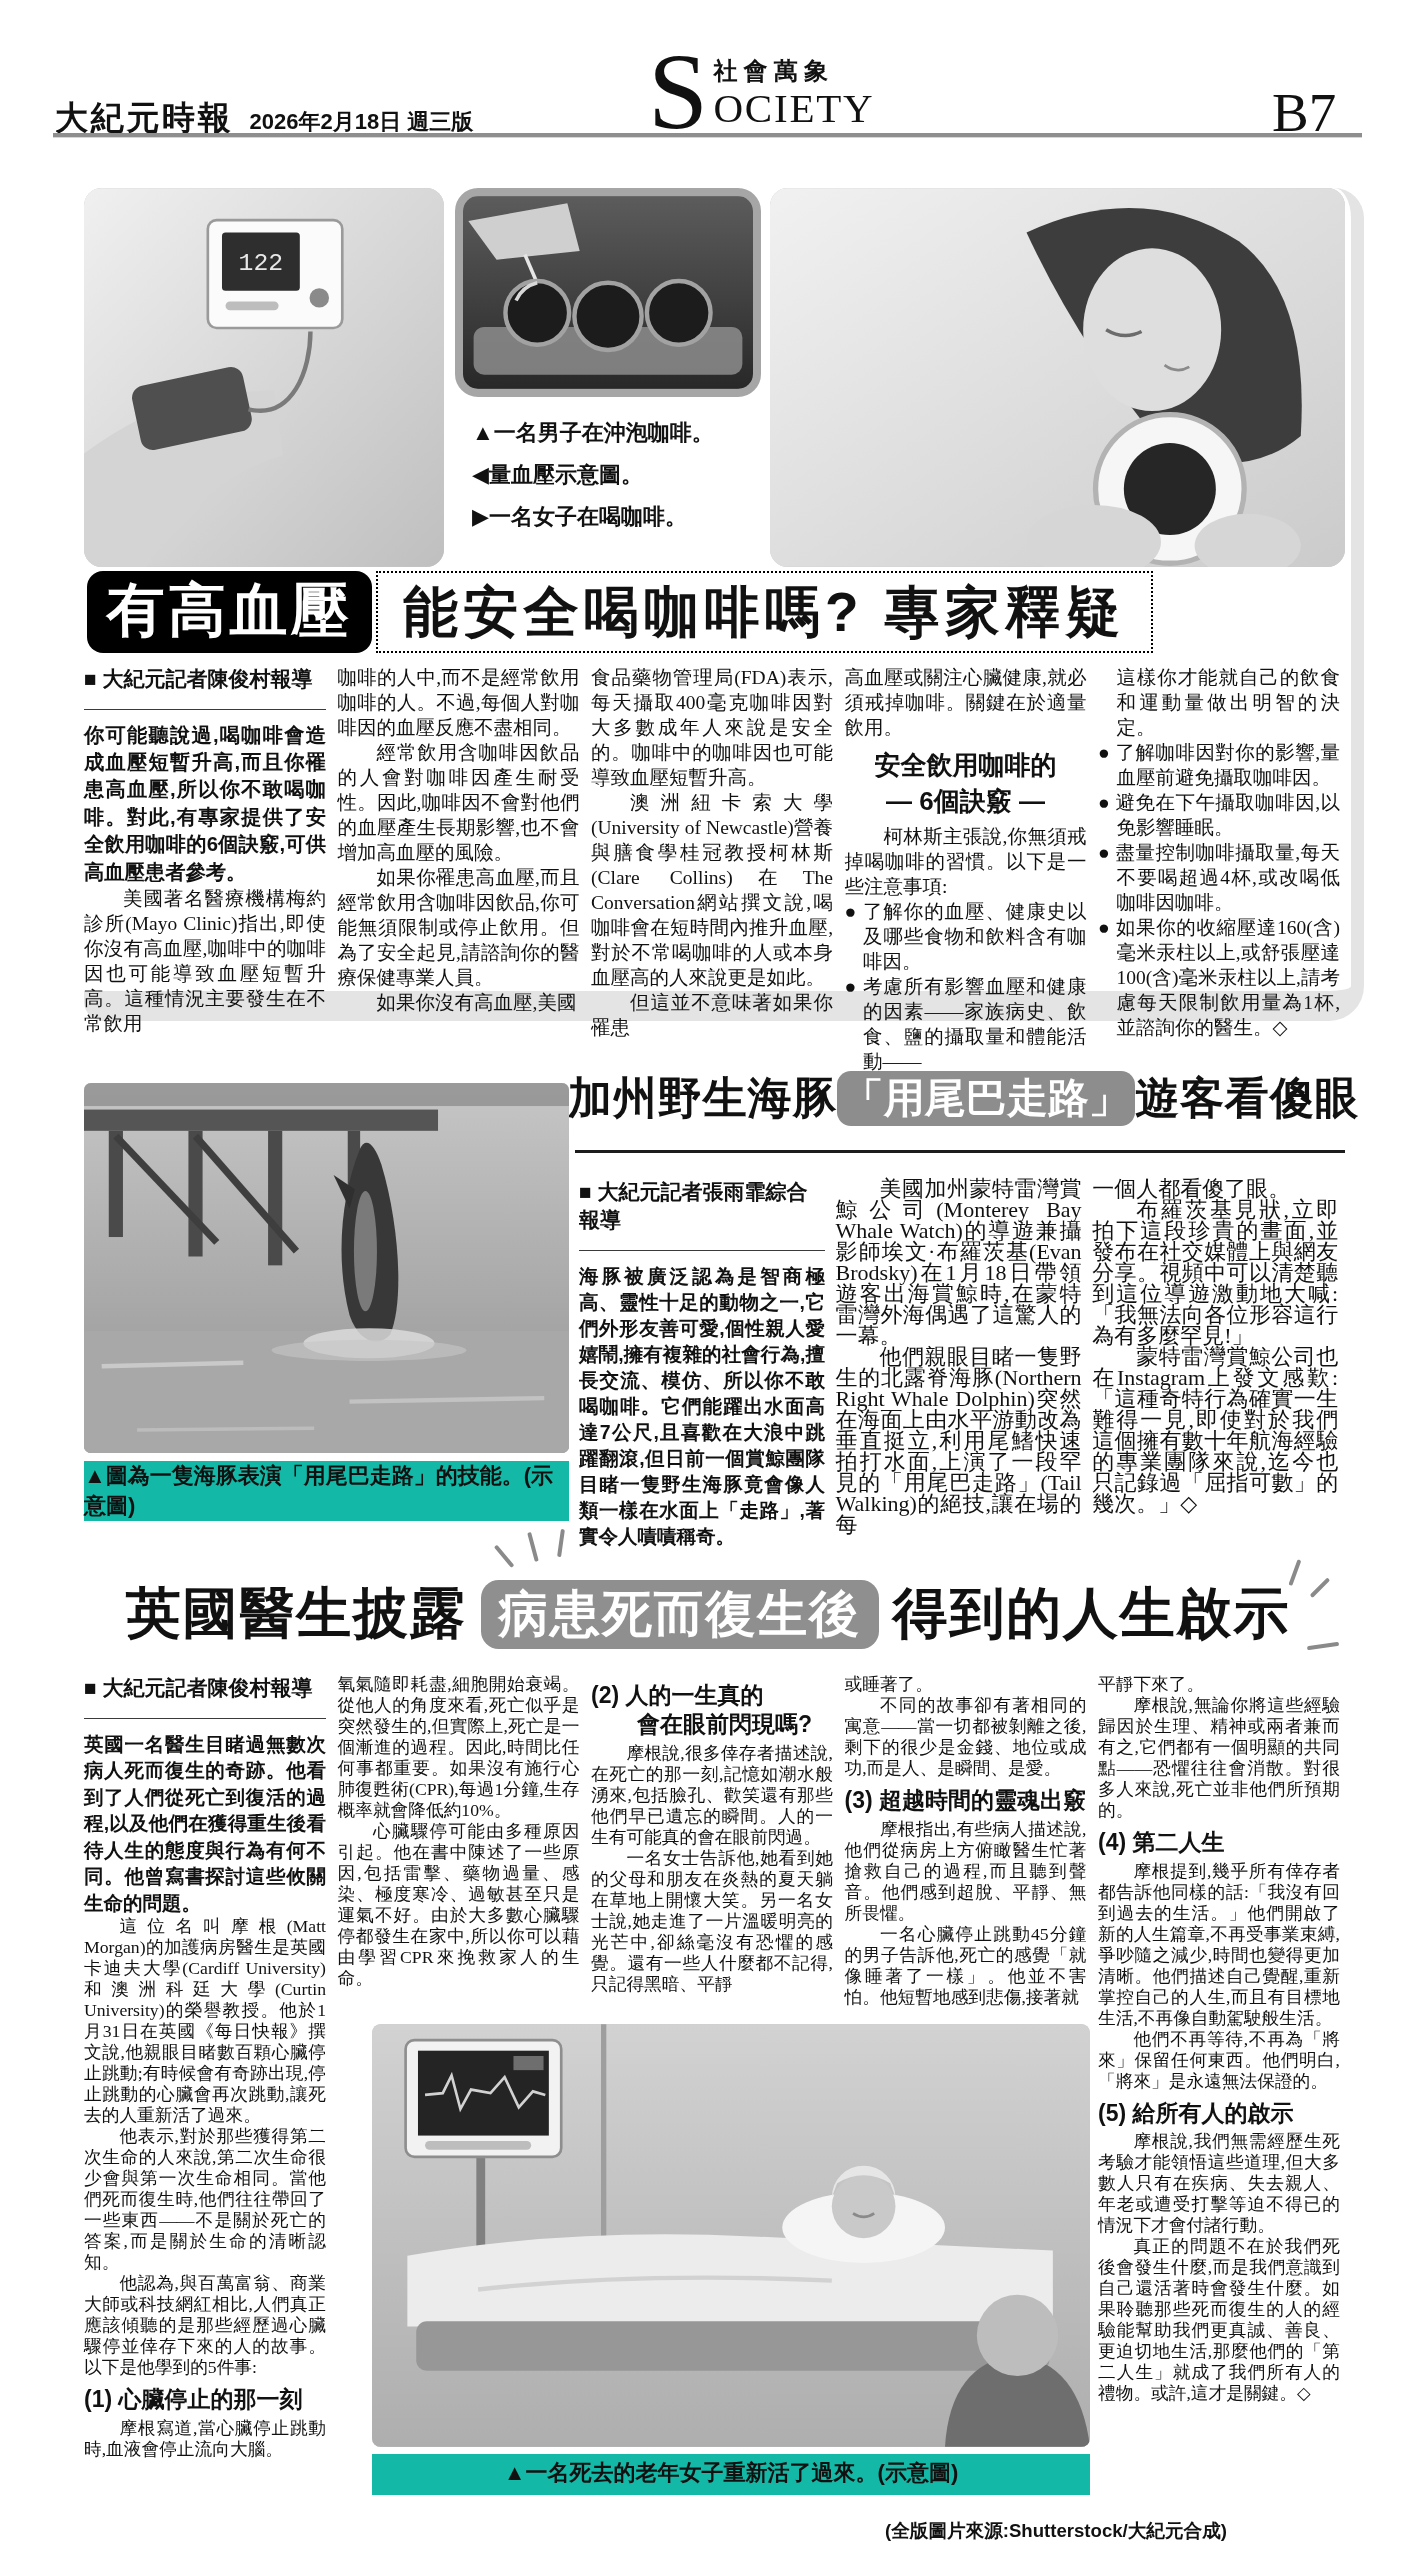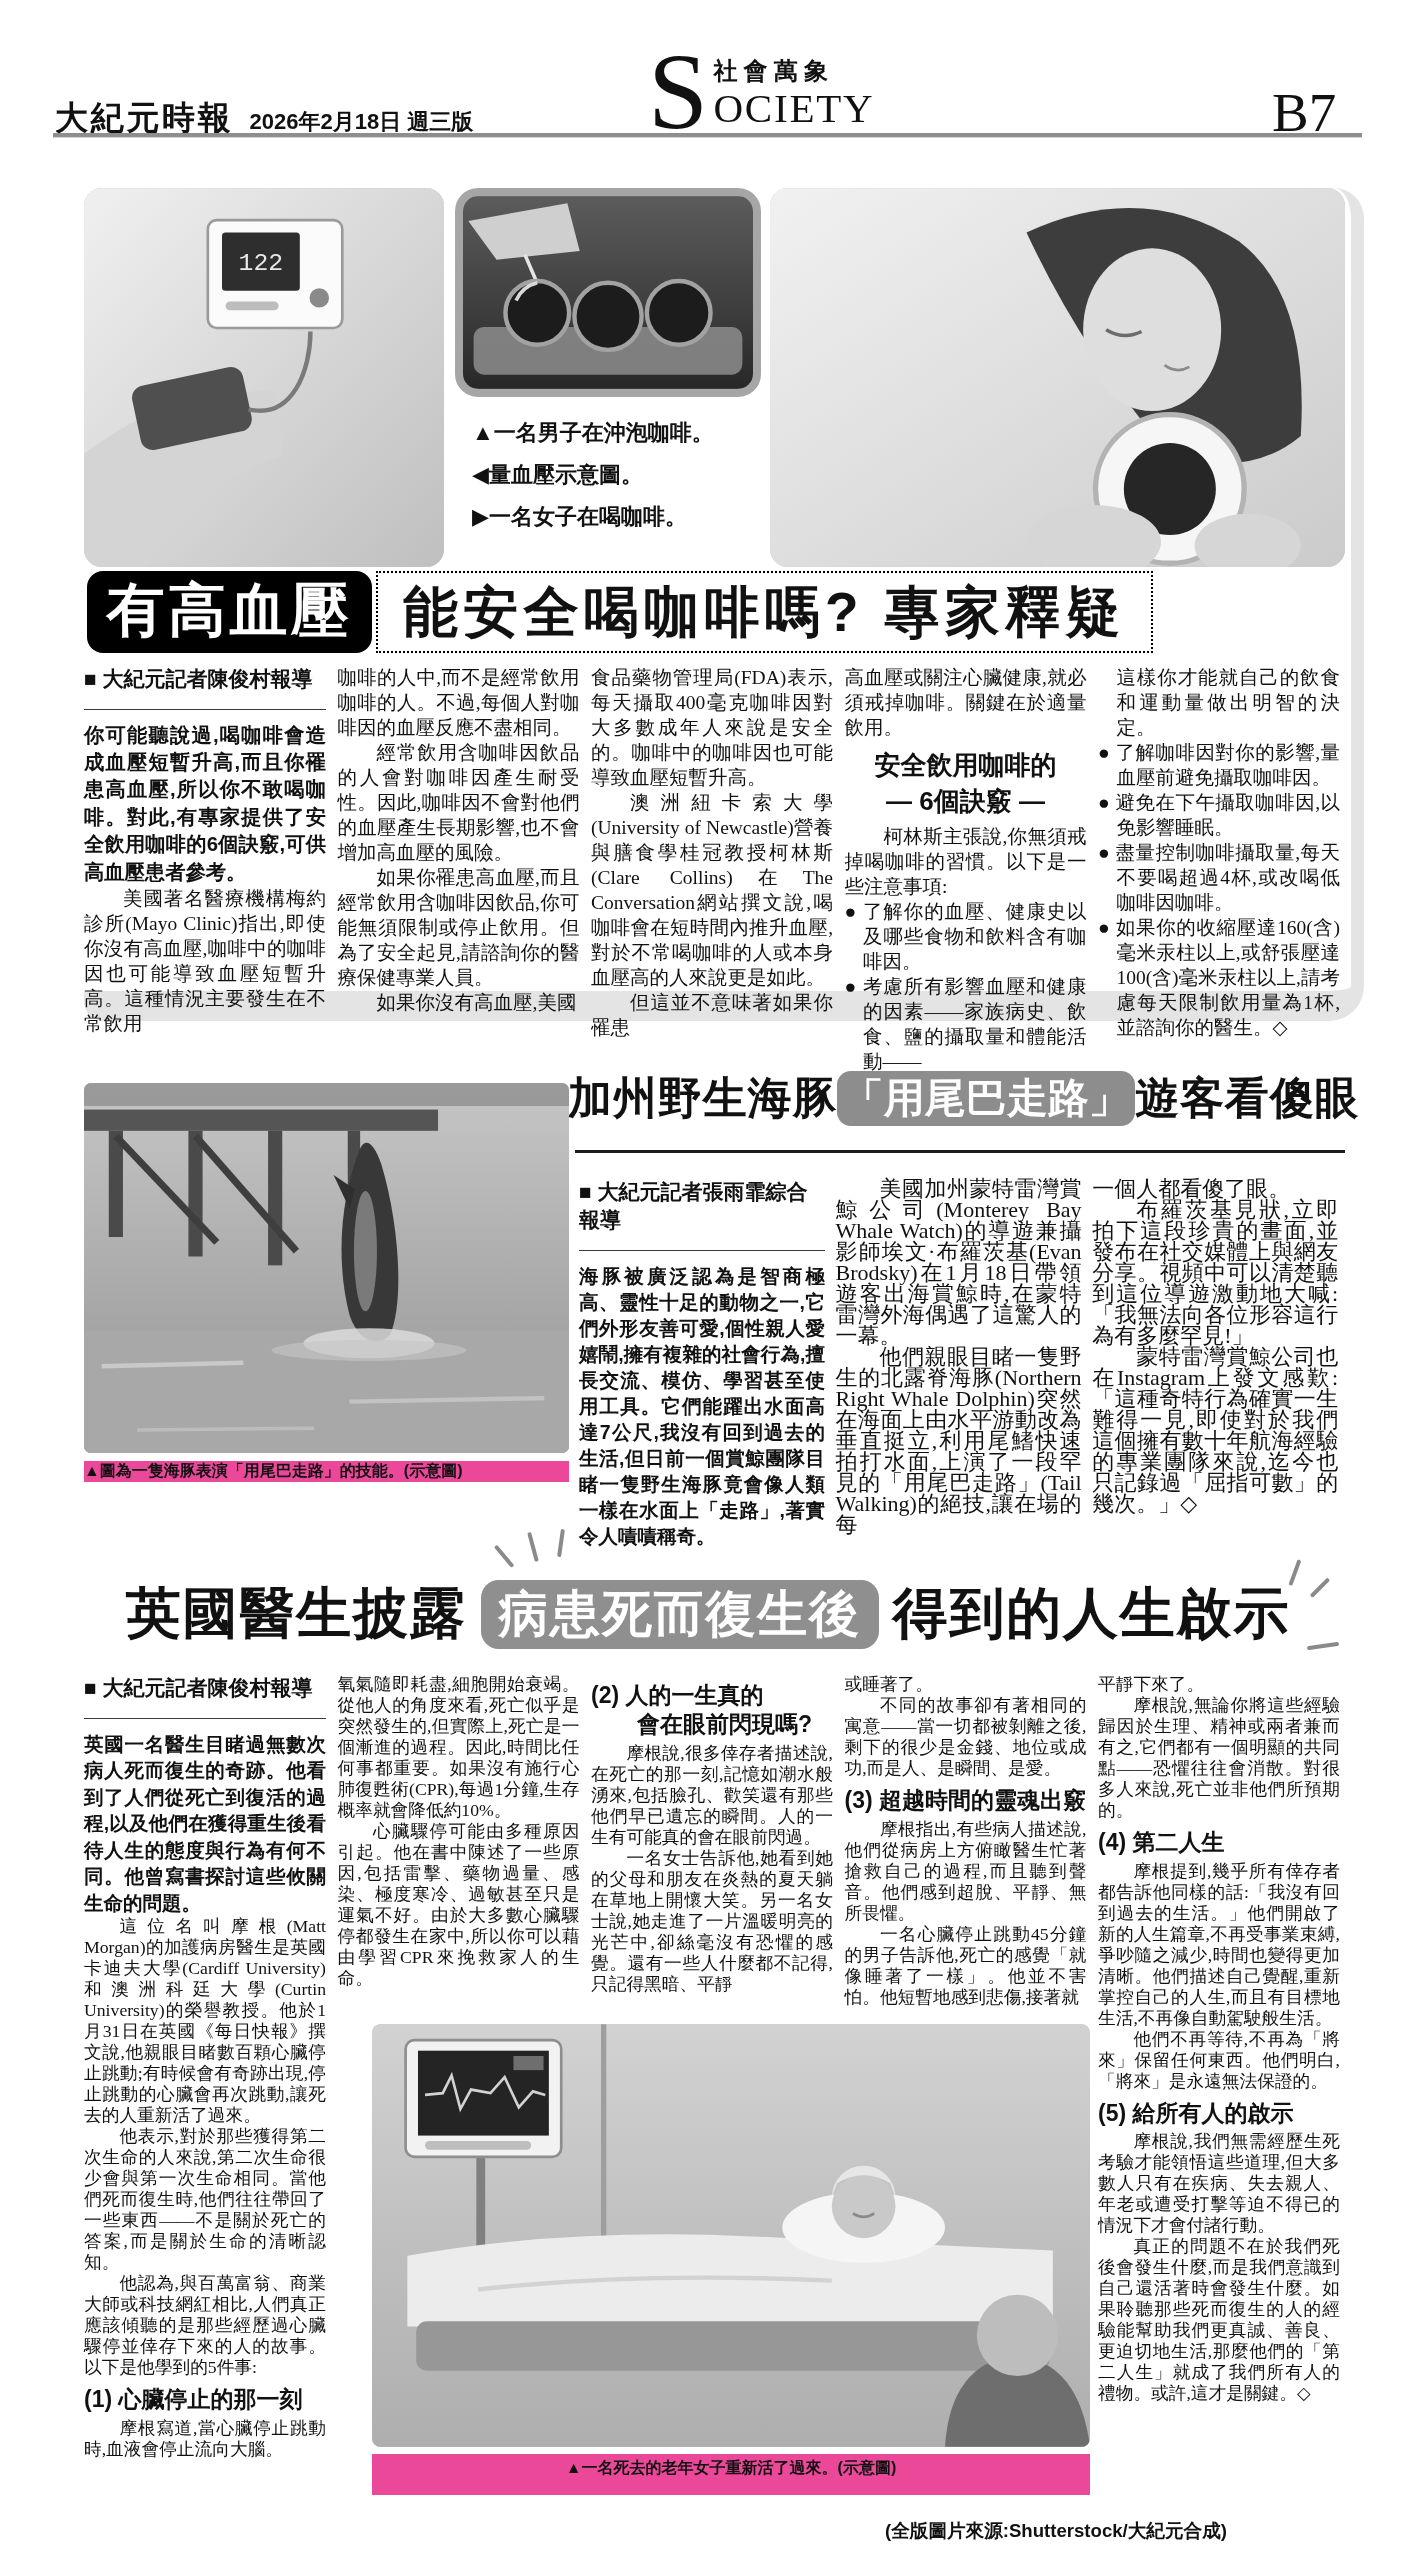--- a/index.html
+++ b/index.html
@@ -62,21 +62,21 @@
   .h{font-family:"Liberation Sans","DejaVu Sans",sans-serif;font-weight:700;text-align:left;
      font-size:24px !important;line-height:29px !important;white-space:pre-line;text-indent:0;margin:8.8px 0 4.4px 0;}
   .a3-cols .h{font-size:23px !important;margin:7px 0 3.5px 0;}
 
   
   .a2-headline{position:absolute;left:568px;top:1069px;width:778px;display:flex;align-items:center;justify-content:space-between;white-space:nowrap;}
   .a2-hl-text{font-family:"Liberation Sans","DejaVu Sans",sans-serif;font-weight:900;font-size:44px;letter-spacing:0.9px;}
   .a2-hl-tag{background:#8d8d8d;color:#fff;border-radius:14px;padding:5.3px 5.3px;
              font-family:"Liberation Sans","DejaVu Sans",sans-serif;font-weight:900;font-size:41px;line-height:1.1;}
   .a2-rule{position:absolute;left:575px;top:1150px;width:770px;height:2.7px;background:#1c1c1c;}
-  .photo-caption{position:absolute;font-family:"Liberation Sans","DejaVu Sans",sans-serif;font-weight:700;font-size:16px;background:#ec4899;}
+  .photo-caption{position:absolute;font-family:"Liberation Sans","DejaVu Sans",sans-serif;font-weight:700;font-size:22px;background:#14b8a6;}
 
   
   .a3-headline{position:absolute;left:142px;top:1577px;width:1132px;display:flex;align-items:center;justify-content:center;gap:14px;white-space:nowrap;}
   .a3-hl-text{font-family:"Liberation Sans","DejaVu Sans",sans-serif;font-weight:900;font-size:55px;letter-spacing:1.8px;}
   .a3-hl-tag{background:#8f8f8f;color:#fff;border-radius:17.7px;padding:7px 17.7px;
              font-family:"Liberation Sans","DejaVu Sans",sans-serif;font-weight:900;font-size:50px;letter-spacing:1.8px;line-height:1.1;}
   .spark{position:absolute;width:3.5px;background:#8a8a8a;border-radius:1.8px;}
   .spark-dash{position:absolute;height:3.5px;background:#8a8a8a;border-radius:1.8px;}
 
   .credit{position:absolute;left:885px;top:2518px;width:460px;text-align:left;
@@ -251,21 +251,21 @@
       <ellipse cx="322" cy="294" rx="74" ry="17" fill="#dadada" opacity="0.85"></ellipse>
       <ellipse cx="322" cy="302" rx="110" ry="12" fill="#c6c6c6" opacity="0.6"></ellipse>
     </svg>
   </div>
   <div class="photo-caption" style="left:84px;top:1461px;width:485px;">▲圖為一隻海豚表演「用尾巴走路」的技能。(示意圖)</div>
 
   <div class="cols a2-cols">
     <div class="col">
       <div class="byline">■ 大紀元記者張雨霏綜合報導</div>
       <div>
-          <div class="blk lead">海豚被廣泛認為是智商極高、靈性十足的動物之一,它們外形友善可愛,個性親人愛嬉鬧,擁有複雜的社會行為,擅長交流、模仿、學習甚至使用工具。它們能躍出水面高達7公尺,我沒有回到過去的生活,但日前一個賞鯨團隊目睹一隻野生海豚竟會像人類一樣在水面上「走路」,著實令人嘖嘖稱奇。</div>
+          <div class="blk lead">海豚被廣泛認為是智商極高、靈性十足的動物之一,它們外形友善可愛,個性親人愛嬉鬧,擁有複雜的社會行為,擅長交流、模仿、所以你不敢喝咖啡。它們能躍出水面高達7公尺,且喜歡在大浪中跳躍翻滾,但日前一個賞鯨團隊目睹一隻野生海豚竟會像人類一樣在水面上「走路」,著實令人嘖嘖稱奇。</div>
         </div>
     </div>
     <div class="col">
         <div>
           <div class="blk p">美國加州蒙特雷灣賞鯨公司(Monterey Bay Whale Watch)的導遊兼攝影師埃文·布羅茨基(Evan Brodsky)在1月18日帶領遊客出海賞鯨時,在蒙特雷灣外海偶遇了這驚人的一幕。</div>
           <div class="blk p">他們親眼目睹一隻野生的北露脊海豚(Northern Right Whale Dolphin)突然在海面上由水平游動改為垂直挺立,利用尾鰭快速拍打水面,上演了一段罕見的「用尾巴走路」(Tail Walking)的絕技,讓在場的每</div>
         </div>
       </div>
     <div class="col">
         <div>

